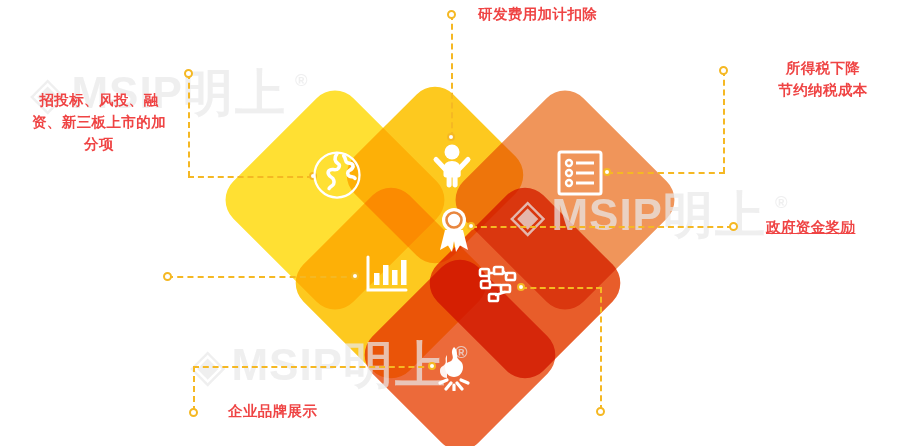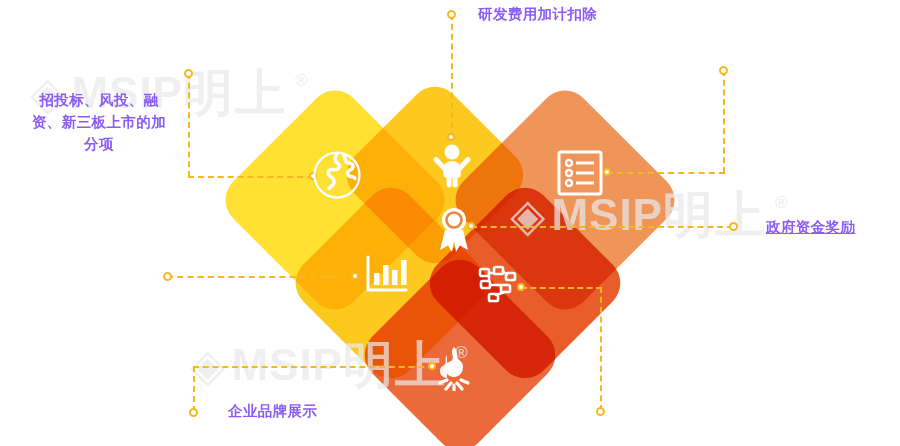--- a/index.html
+++ b/index.html
@@ -33,21 +33,21 @@
 
   
   .dash-h{position:absolute;border-top:2px dashed #f5b823;z-index:6;height:0;}
   .dash-v{position:absolute;border-left:2px dashed #f5b823;z-index:6;width:0;}
   .node{position:absolute;width:9px;height:9px;border-radius:50%;
         border:2px solid #f5b823;background:#ffffff;z-index:7;
         box-sizing:border-box;}
   .node.small{width:8px;height:8px;}
 
   
-  .label{position:absolute;z-index:8;color:#8b5cf6;
+  .label{position:absolute;z-index:8;color:#ef4444;
          font-size:14.5px;font-weight:700;line-height:1.5;
          letter-spacing:.4px;white-space:pre-line;}
   .label.c{text-align:center;}
   .label.l{text-align:left;}
 
   
   .icon{position:absolute;z-index:7;color:#ffffff;}
   .icon svg{display:block;}
 </style>
 </head>
@@ -198,20 +198,22 @@
       </g>
     </svg>
   </div>
 
   <div class="label c" style="left:18px;top:58px;width:162px;margin-top:32px;">招投标、风投、融
 资、新三板上市的加
 分项</div>
 
   <div class="label l" style="left:478px;top:4px;width:200px;">研发费用加计扣除</div>
 
+  <div class="label c" style="left:758px;top:58px;width:130px;">所得税下降
+节约纳税成本</div>
 
   <div class="label l" style="left:766px;top:217px;width:130px;text-decoration:underline;">政府资金奖励</div>
 
 
 
   <div class="label l" style="left:228px;top:401px;width:160px;">企业品牌展示</div>
 
 </div>
 
 </body></html>

